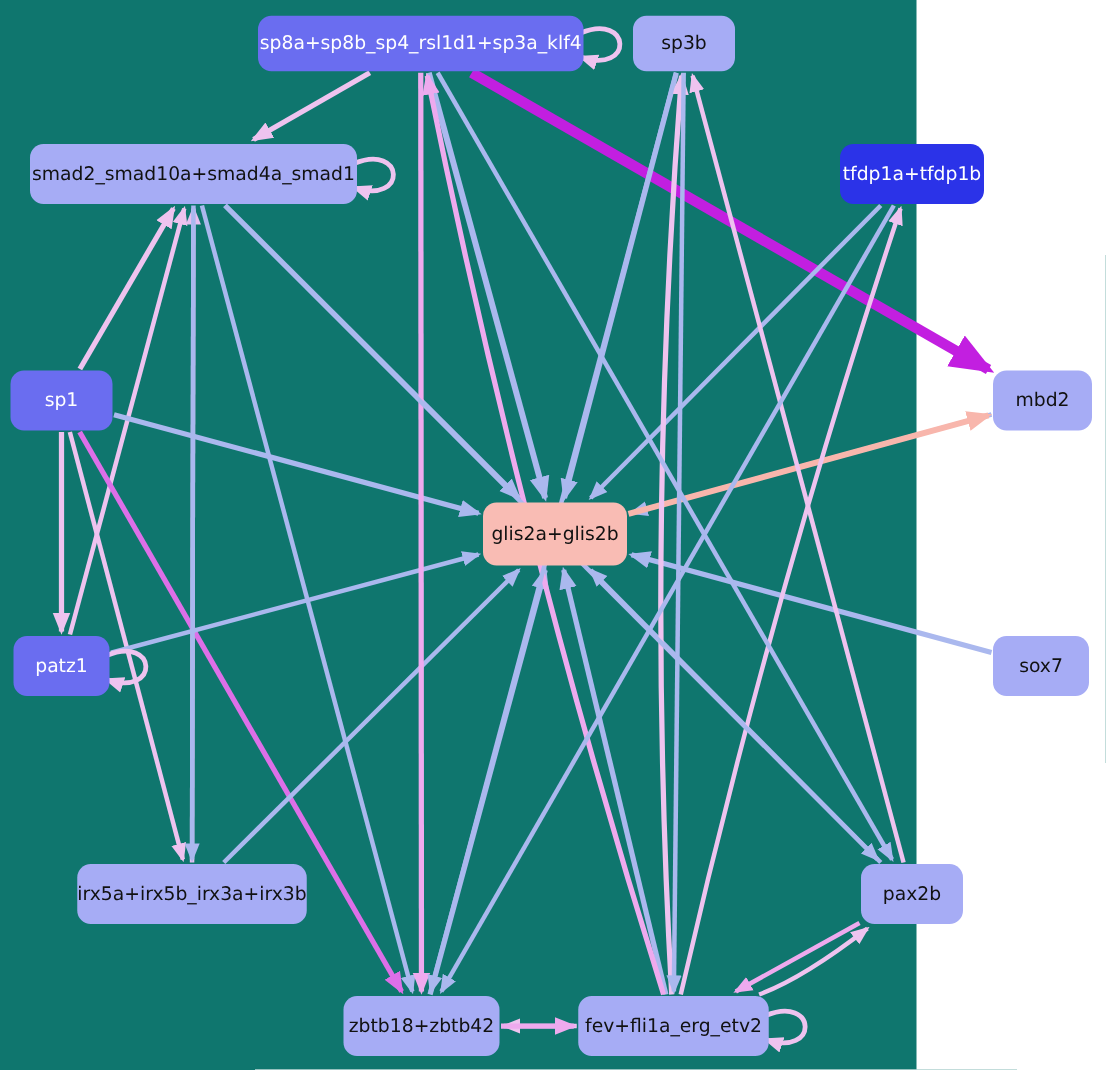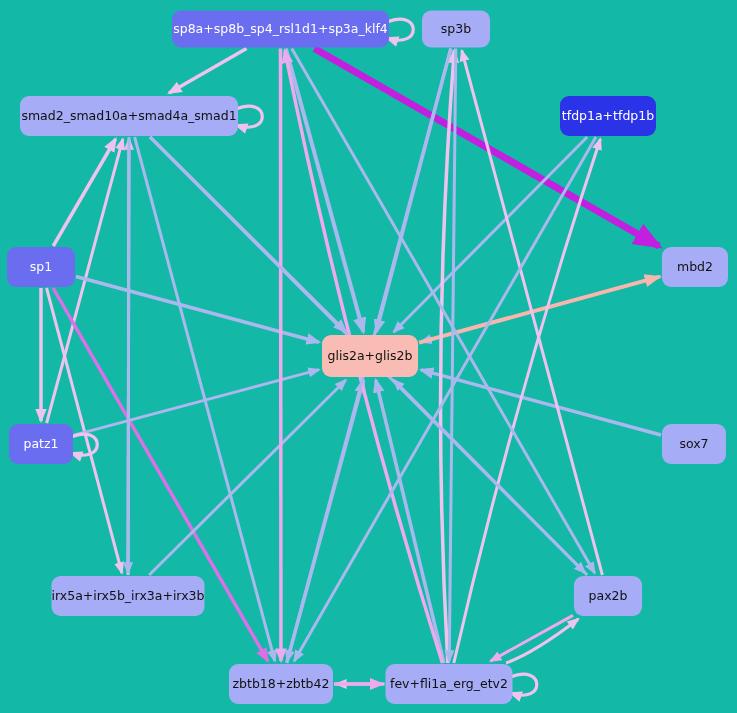--- a/index.html
+++ b/index.html
@@ -8,23 +8,23 @@
     background: #ffffff;
   }
   body {
     width: 737px;
     height: 713px;
     font-family: "DejaVu Sans", sans-serif;
     overflow: hidden;
   }
   #graph-root {
     position: relative;
-    width: 737px;
+    width: 611px;
     height: 713px;
-    background: #14b8a6;
+    background: #0f766e;
   }
   svg#network {
     position: absolute;
     left: 0;
     top: 0;
     width: 737px;
     height: 713px;
     display: block;
   }
   .node-label {

